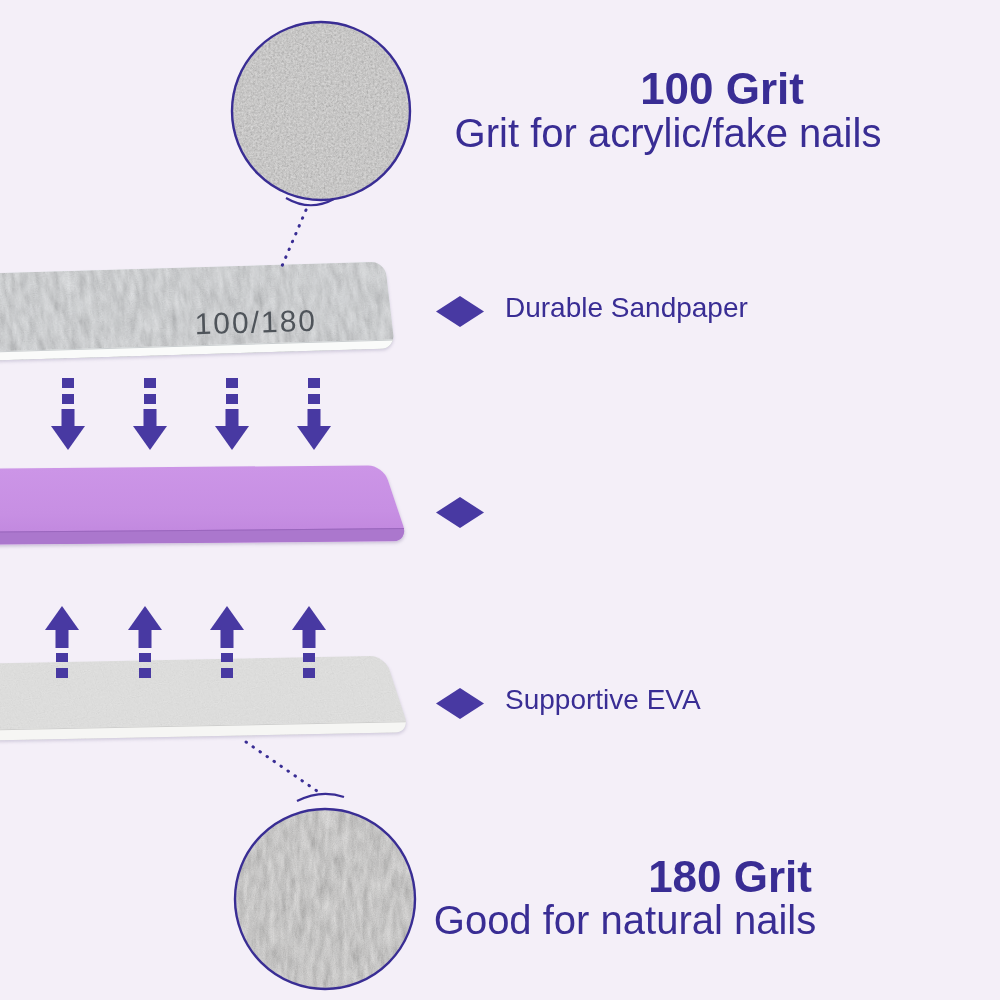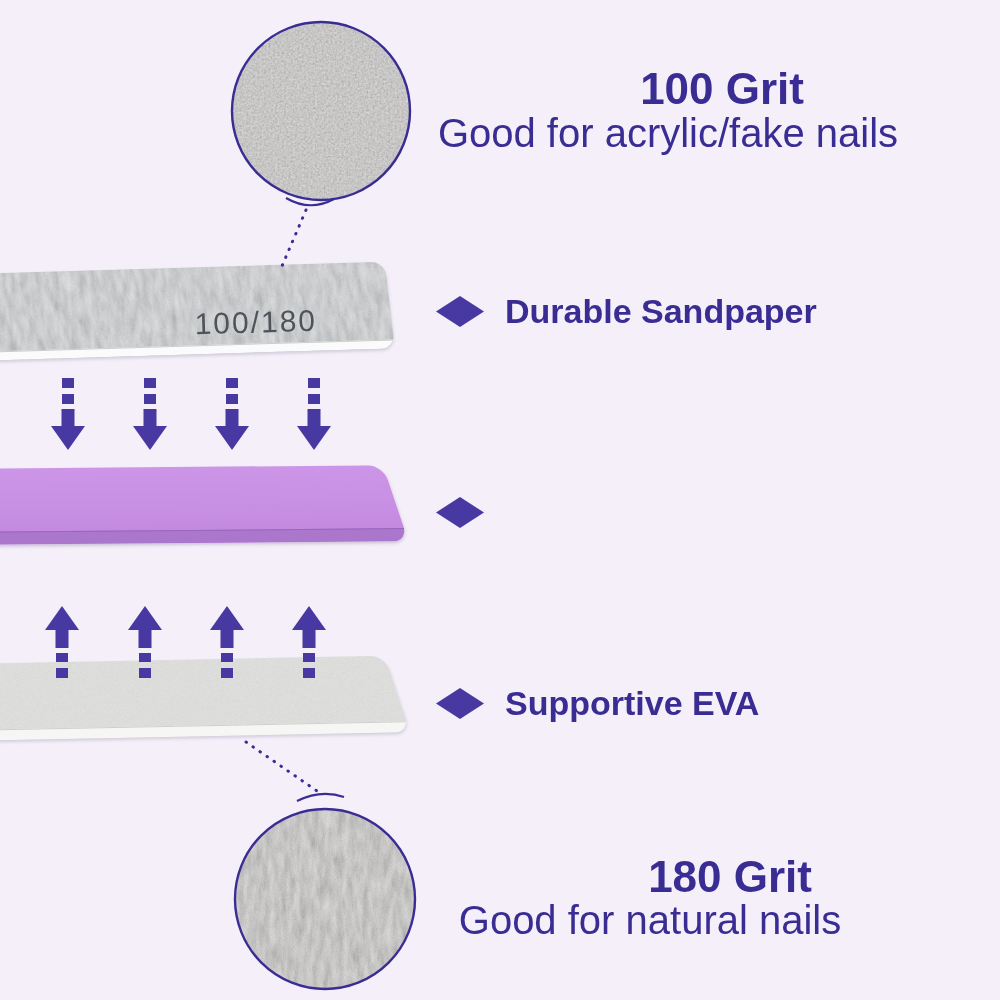--- a/index.html
+++ b/index.html
@@ -48,37 +48,37 @@
   }
   .strip-eva .side{position:absolute;left:0;bottom:0;width:100%;height:10px;background:#f6f6f4;border-top:1px solid #cfcfce;}
 
   
   .arrow{position:absolute;width:36px;height:72px;}
 
   
   .bullet{position:absolute;width:48px;height:31px;}
   .layer-label{
     position:absolute;left:505px;
-    font-size:34px;font-weight:bold;color:var(--heading-text);
+    font-size:28px;font-weight:normal;color:var(--heading-text);
     line-height:1.15;white-space:nowrap;letter-spacing:0px;
   }
 
   
   .inset-title{
     position:absolute;font-size:44px;font-weight:bold;color:var(--heading-text);
     line-height:1.15;text-align:right;
   }
   .inset-desc{
     position:absolute;font-size:40px;color:var(--heading-text);
     line-height:1.15;text-align:center;white-space:nowrap;
   }
   .t-top-title{left:430px;top:64px;width:374px;}
   .t-top-desc{left:420px;top:110px;width:496px;}
   .t-bot-title{left:432px;top:852px;width:380px;}
-  .t-bot-desc{left:430px;top:897px;width:390px;margin-left:25px;}
+  .t-bot-desc{left:430px;top:897px;width:390px;}
 
   .inset-circle{position:absolute;}
   .decor{position:absolute;left:0;top:0;pointer-events:none;}
 </style>
 </head>
 <body>
 
 <div id="canvas">
 
   <svg width="0" height="0" style="position:absolute" aria-hidden="true">
@@ -232,18 +232,18 @@
   </svg>
 
   <svg class="decor" width="1000" height="1000" viewBox="0 0 1000 1000">
     <path d="M 286 198 Q 310 212 334 199" fill="none" stroke="var(--heading-text)" stroke-width="2.2"></path>
     <line x1="306" y1="210" x2="282" y2="266" stroke="var(--heading-text)" stroke-width="3" stroke-linecap="round" stroke-dasharray="0.5 8"></line>
     <line x1="246" y1="742" x2="317" y2="791" stroke="var(--heading-text)" stroke-width="3" stroke-linecap="round" stroke-dasharray="0.5 8"></line>
     <path d="M 297 801 Q 321 789 344 797" fill="none" stroke="var(--heading-text)" stroke-width="2.2"></path>
   </svg>
 
   <div class="inset-title t-top-title">100 Grit</div>
-  <div class="inset-desc t-top-desc">Good for acrylic/fake nails</div>
+  <div class="inset-desc t-top-desc">Grit for acrylic/fake nails</div>
 
   <div class="inset-title t-bot-title">180 Grit</div>
   <div class="inset-desc t-bot-desc">Good for natural nails</div>
 
 </div>
 
 </body></html>

